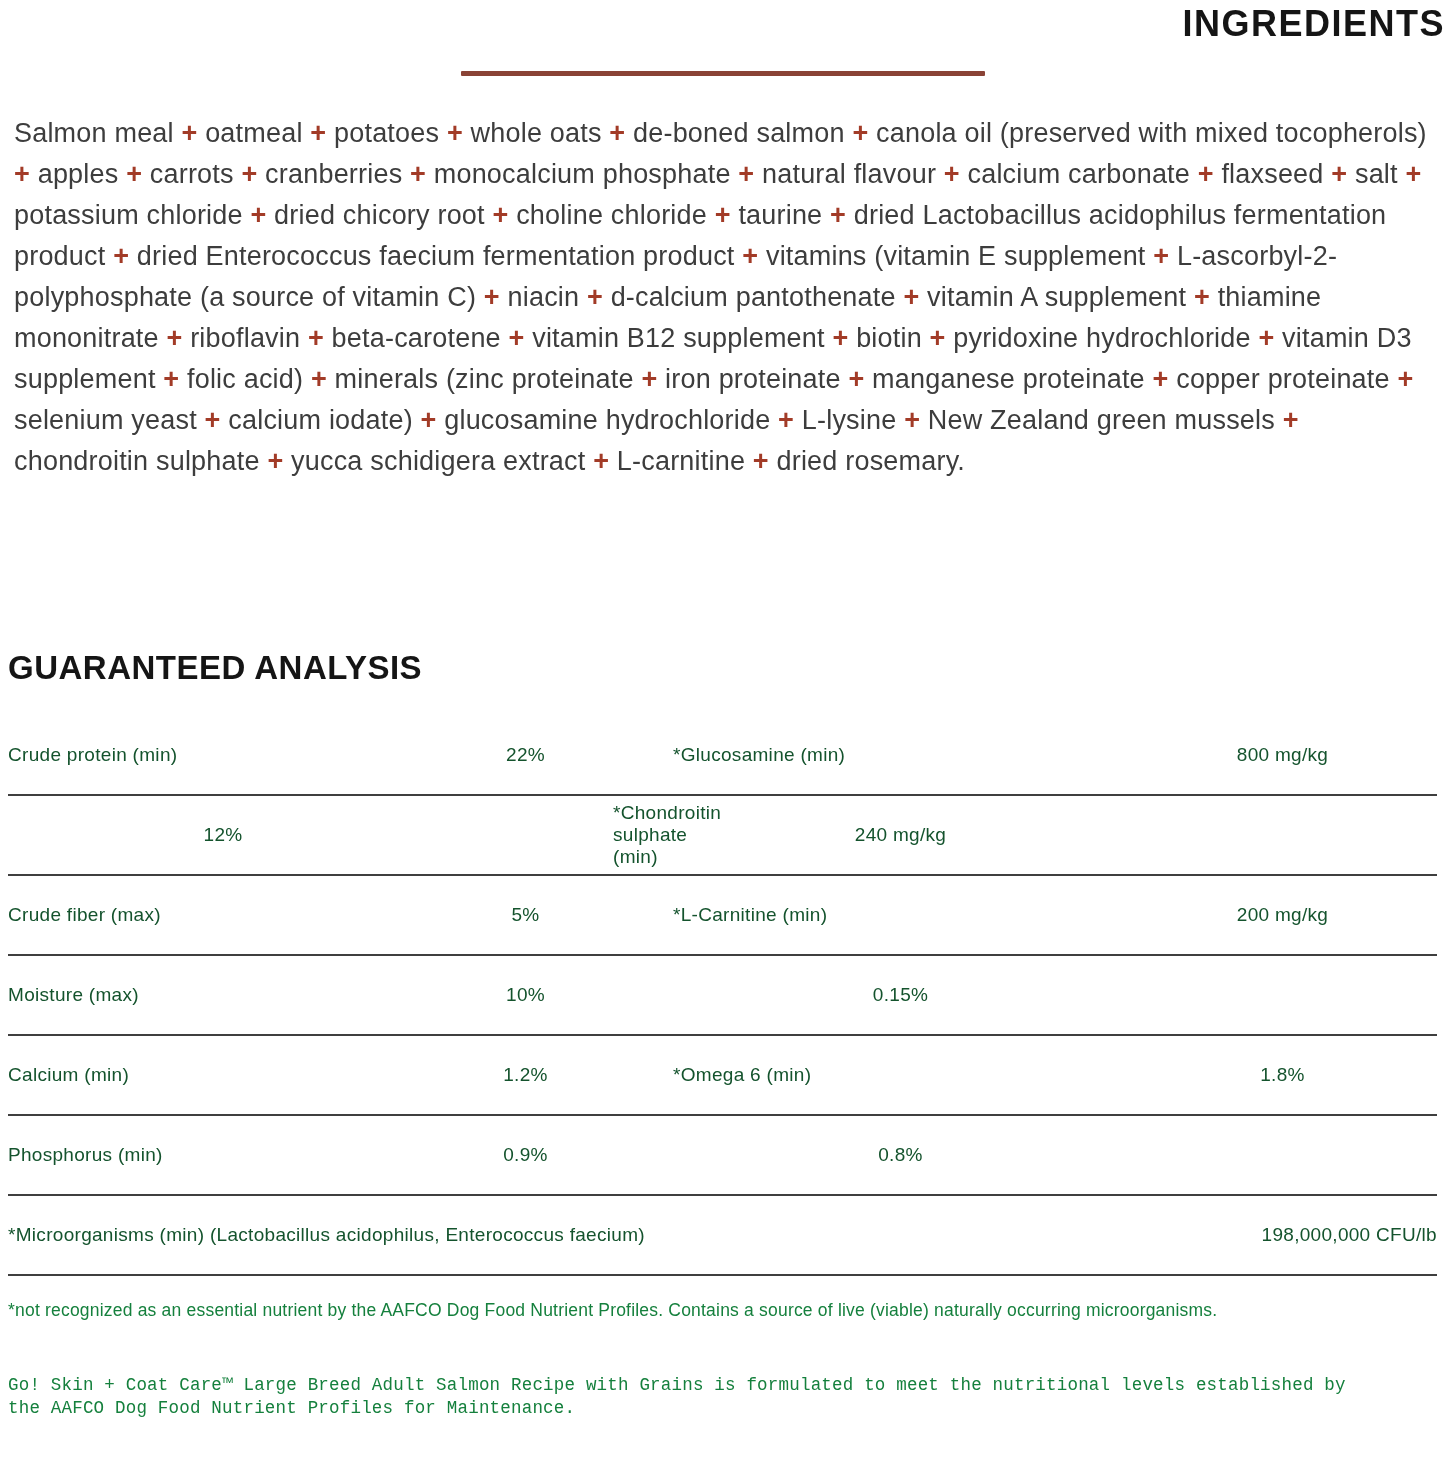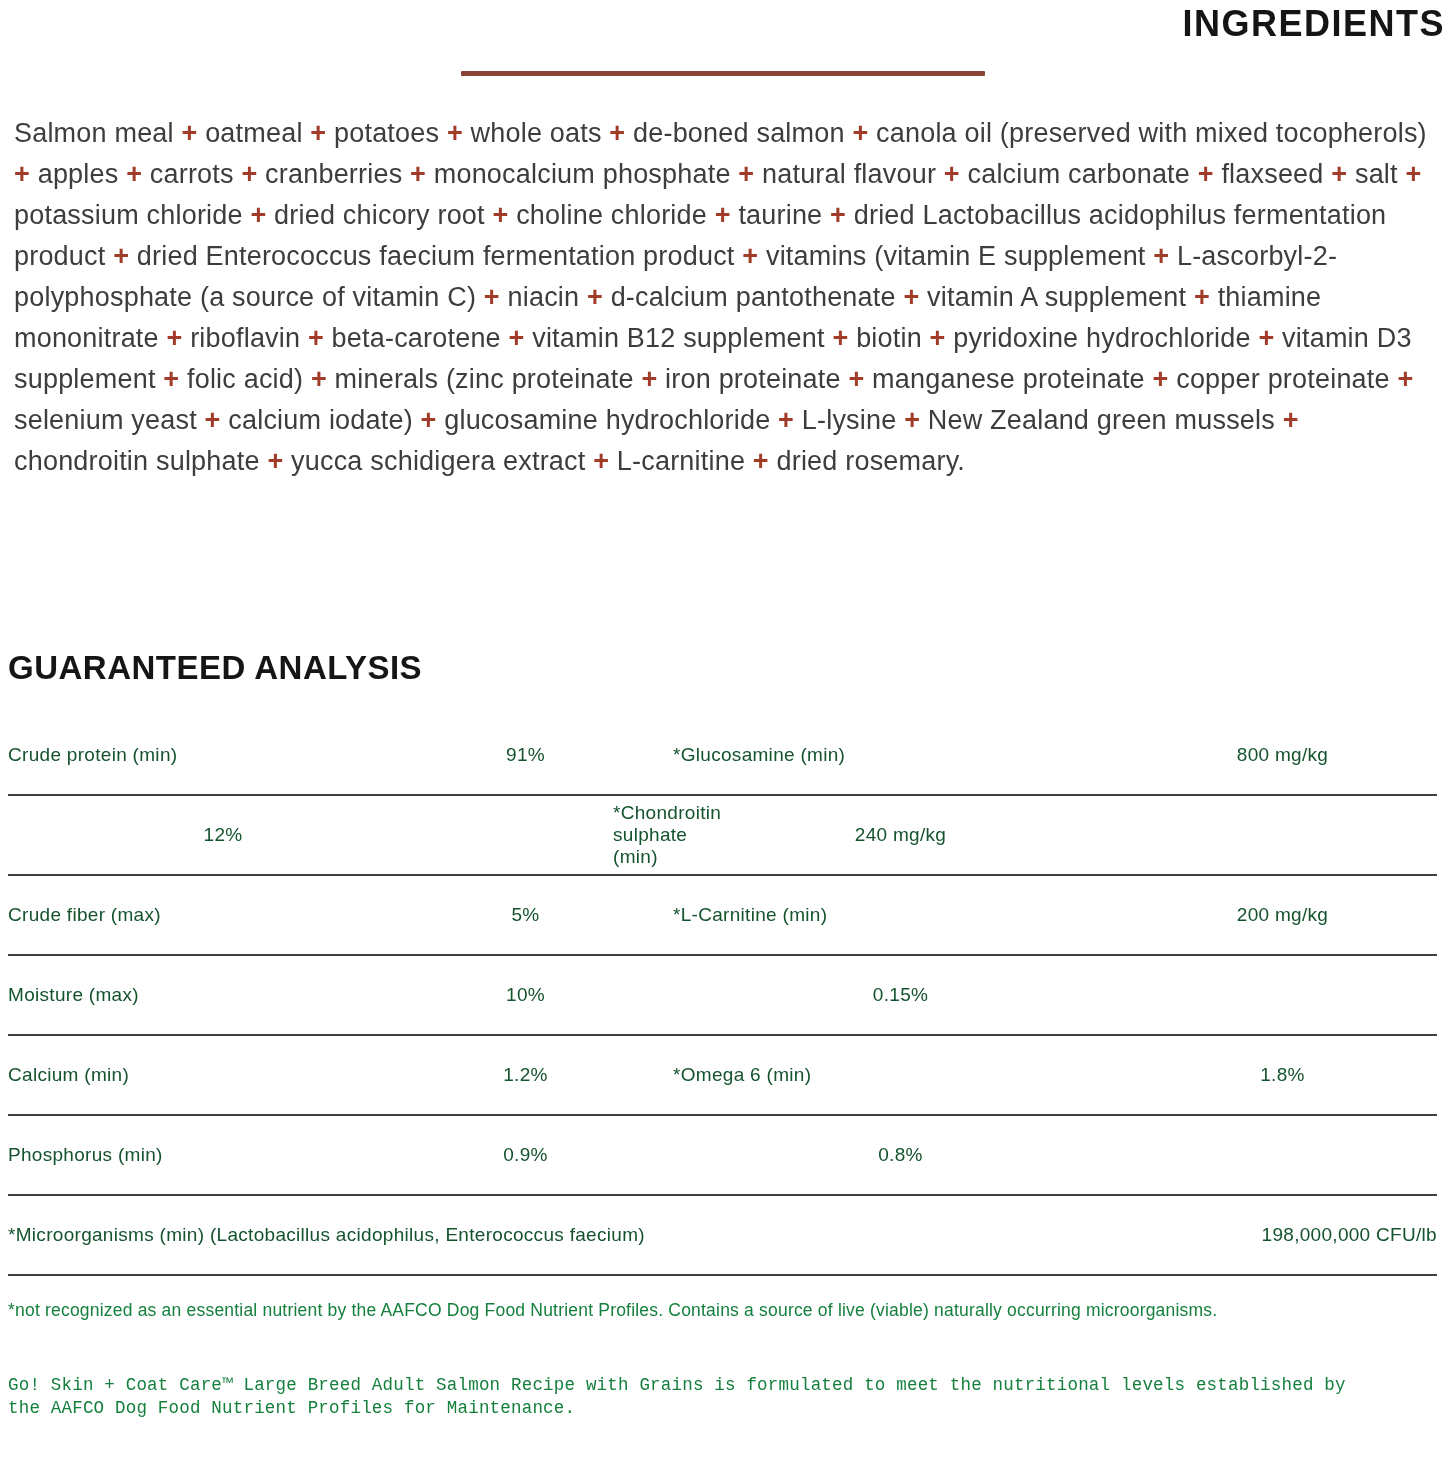--- a/index.html
+++ b/index.html
@@ -75,21 +75,21 @@
     <div class="rule"></div>
   </header>
 
   <p class="ing-text"><span>Salmon meal</span> <span class="plus">+</span> <span>oatmeal</span> <span class="plus">+</span> <span>potatoes</span> <span class="plus">+</span> <span>whole oats</span> <span class="plus">+</span> <span>de-boned salmon</span> <span class="plus">+</span> <span>canola oil (preserved with mixed tocopherols)</span> <span class="plus">+</span> <span>apples</span> <span class="plus">+</span> <span>carrots</span> <span class="plus">+</span> <span>cranberries</span> <span class="plus">+</span> <span>monocalcium phosphate</span> <span class="plus">+</span> <span>natural flavour</span> <span class="plus">+</span> <span>calcium carbonate</span> <span class="plus">+</span> <span>flaxseed</span> <span class="plus">+</span> <span>salt</span> <span class="plus">+</span> <span>potassium chloride</span> <span class="plus">+</span> <span>dried chicory root</span> <span class="plus">+</span> <span>choline chloride</span> <span class="plus">+</span> <span>taurine</span> <span class="plus">+</span> <span>dried Lactobacillus acidophilus fermentation product</span> <span class="plus">+</span> <span>dried Enterococcus faecium fermentation product</span> <span class="plus">+</span> <span>vitamins (vitamin E supplement</span> <span class="plus">+</span> <span>L-ascorbyl-2-polyphosphate (a source of vitamin C)</span> <span class="plus">+</span> <span>niacin</span> <span class="plus">+</span> <span>d-calcium pantothenate</span> <span class="plus">+</span> <span>vitamin A supplement</span> <span class="plus">+</span> <span>thiamine mononitrate</span> <span class="plus">+</span> <span>riboflavin</span> <span class="plus">+</span> <span>beta-carotene</span> <span class="plus">+</span> <span>vitamin B12 supplement</span> <span class="plus">+</span> <span>biotin</span> <span class="plus">+</span> <span>pyridoxine hydrochloride</span> <span class="plus">+</span> <span>vitamin D3 supplement</span> <span class="plus">+</span> <span>folic acid)</span> <span class="plus">+</span> <span>minerals (zinc proteinate</span> <span class="plus">+</span> <span>iron proteinate</span> <span class="plus">+</span> <span>manganese proteinate</span> <span class="plus">+</span> <span>copper proteinate</span> <span class="plus">+</span> <span>selenium yeast</span> <span class="plus">+</span> <span>calcium iodate)</span> <span class="plus">+</span> <span>glucosamine hydrochloride</span> <span class="plus">+</span> <span>L-lysine</span> <span class="plus">+</span> <span>New Zealand green mussels</span> <span class="plus">+</span> <span>chondroitin sulphate</span> <span class="plus">+</span> <span>yucca schidigera extract</span> <span class="plus">+</span> <span>L-carnitine</span> <span class="plus">+</span> <span>dried rosemary.</span></p>
 
   <h2 class="ga-title">GUARANTEED ANALYSIS</h2>
 
   <div class="ga-table">
       <div class="ga-row">
     <div class="l-label">Crude protein (min)</div>
-    <div class="l-value">91%</div>
+    <div class="l-value">22%</div>
     <div class="spacer"></div>
     <div class="r-label">*Glucosamine (min)</div>
     <div class="r-value">800 mg/kg</div>
   </div>
       <div class="ga-row">
     <div class="l-value">12%</div>
     <div class="spacer"></div>
     <div class="r-label">*Chondroitin sulphate (min)</div>
     <div class="r-value">240 mg/kg</div>
   </div>

